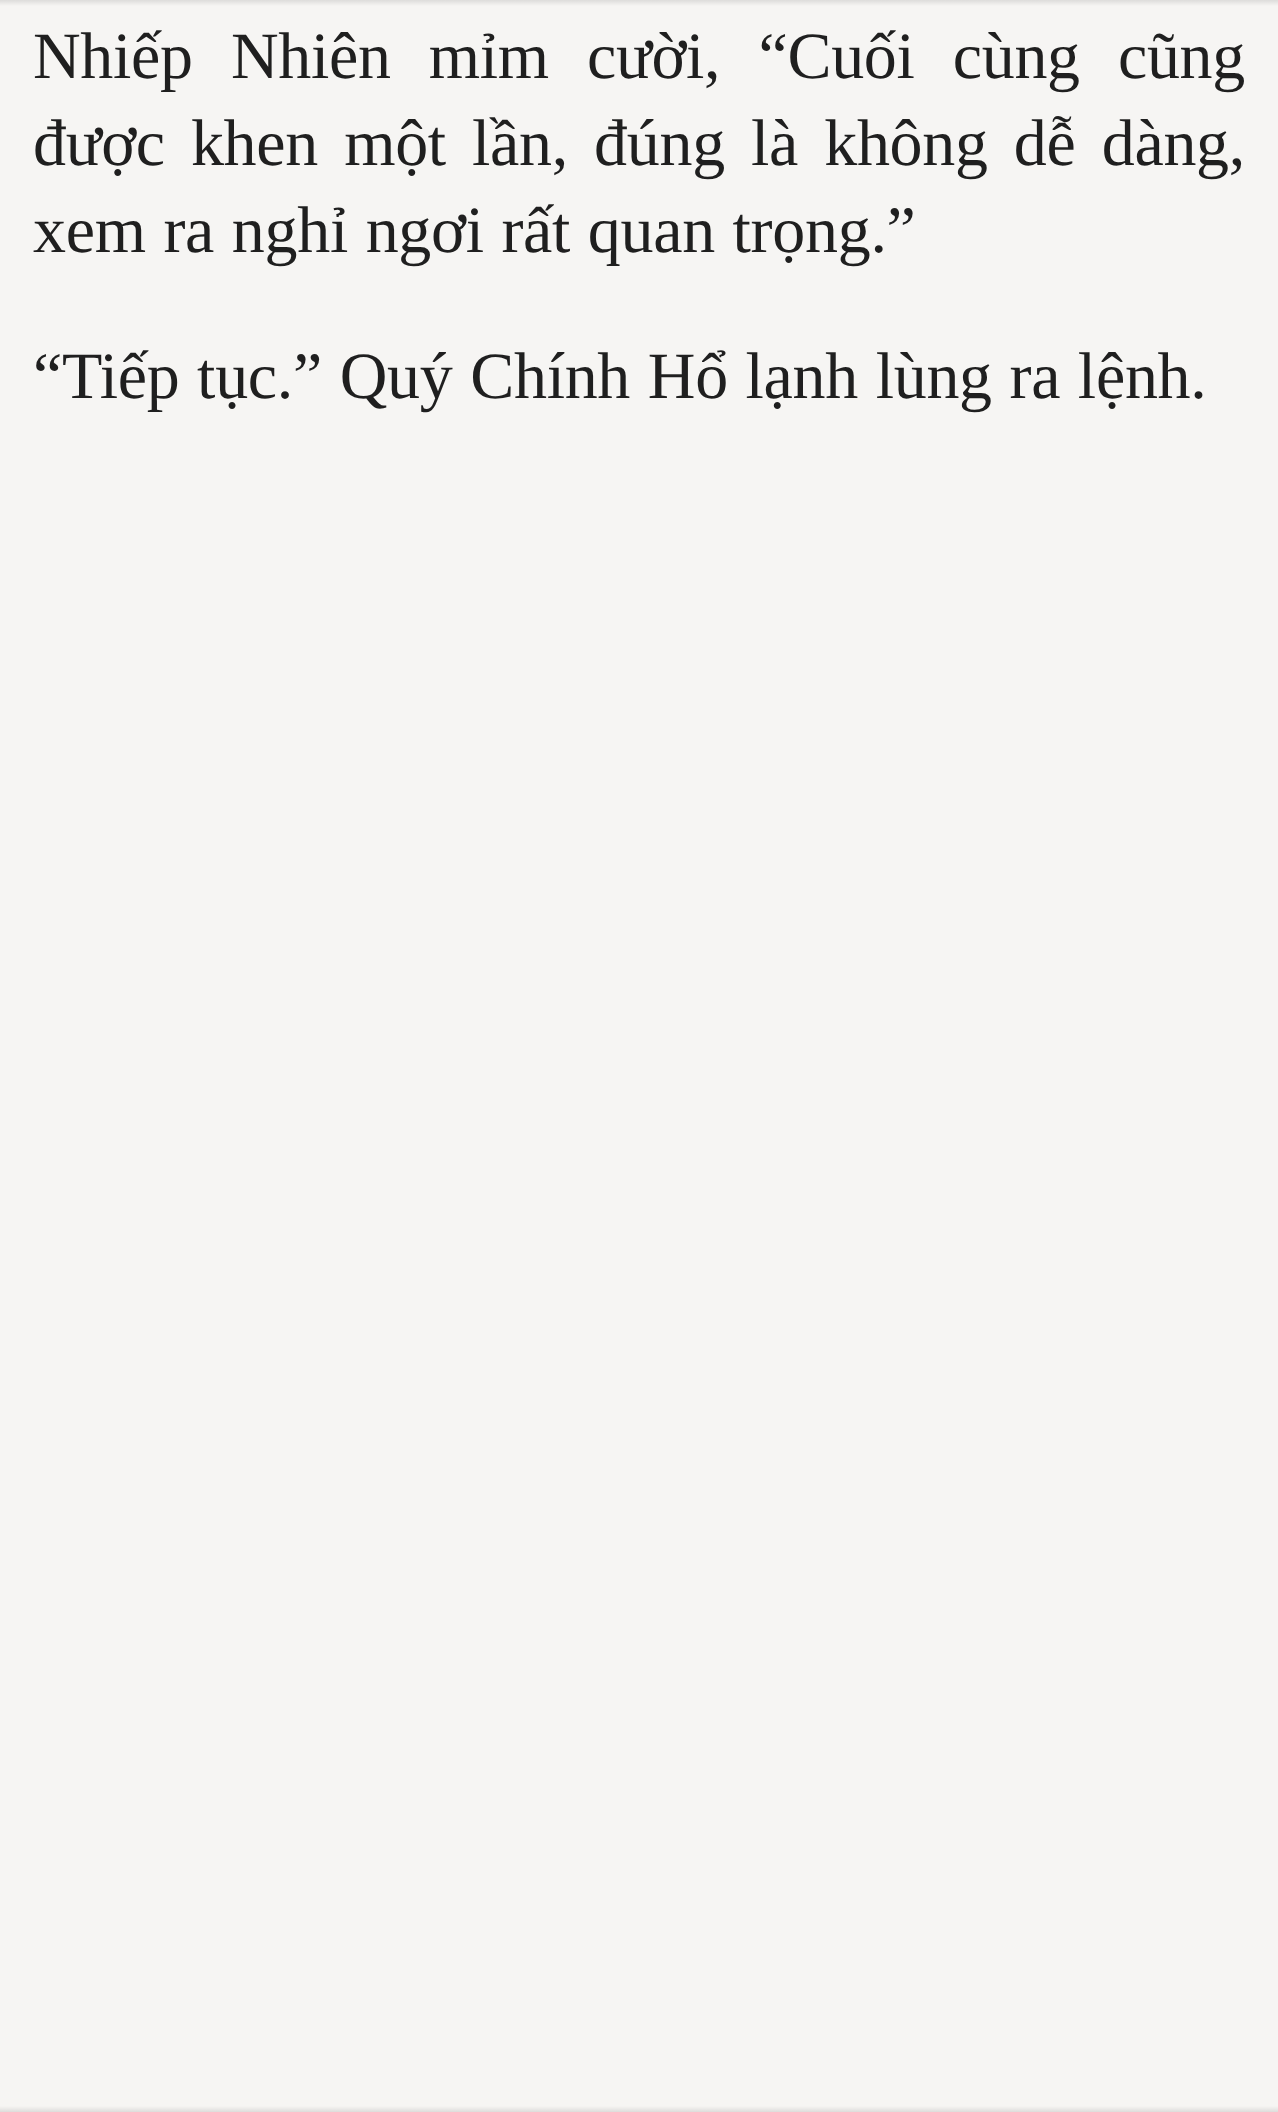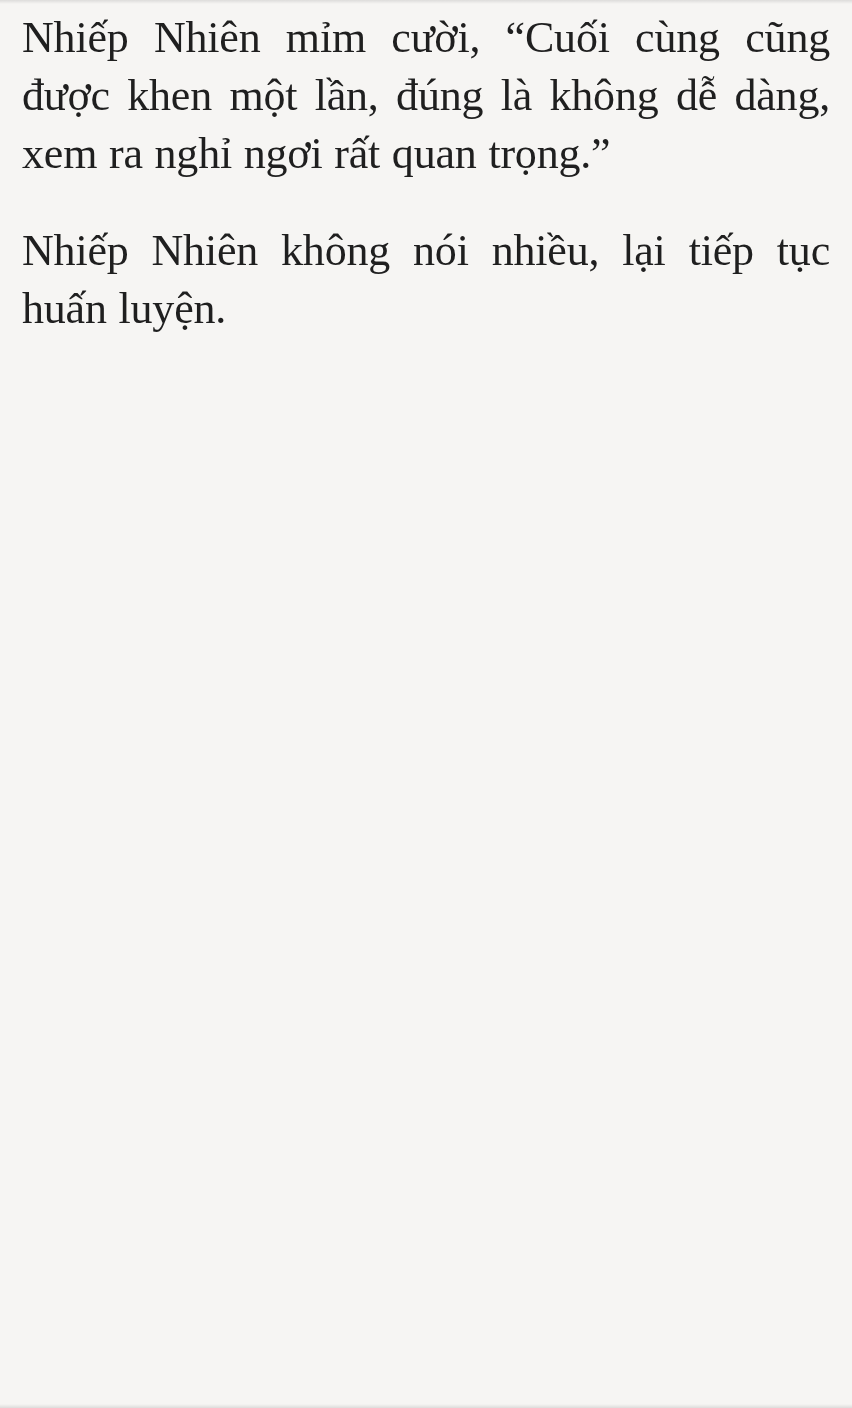--- a/index.html
+++ b/index.html
@@ -53,16 +53,16 @@
     background: linear-gradient(to top, rgba(0,0,0,0.10), rgba(0,0,0,0));
   }
 </style>
 </head>
 <body>
 
 <div class="reader-page">
   <div class="edge-shadow-top"></div>
 
   <p>Nhiếp Nhiên mỉm cười, “Cuối cùng cũng được khen một lần, đúng là không dễ dàng, xem ra nghỉ ngơi rất quan trọng.”</p>
-  <p>Nhiếp Nhiên không nói nhiều, lại tiếp tục huấn luyện.</p>
+  <p>“Tiếp tục.” Quý Chính Hổ lạnh lùng ra lệnh.</p>
 
   <div class="edge-shadow-bottom"></div>
 </div>
 
 </body></html>

